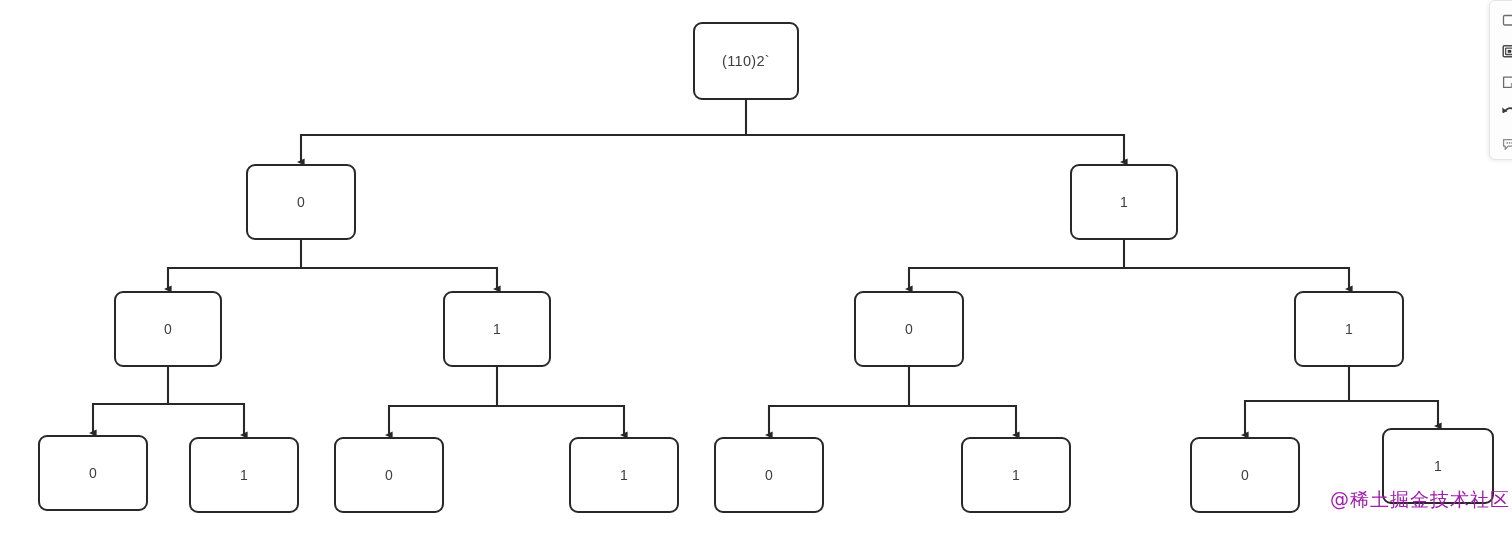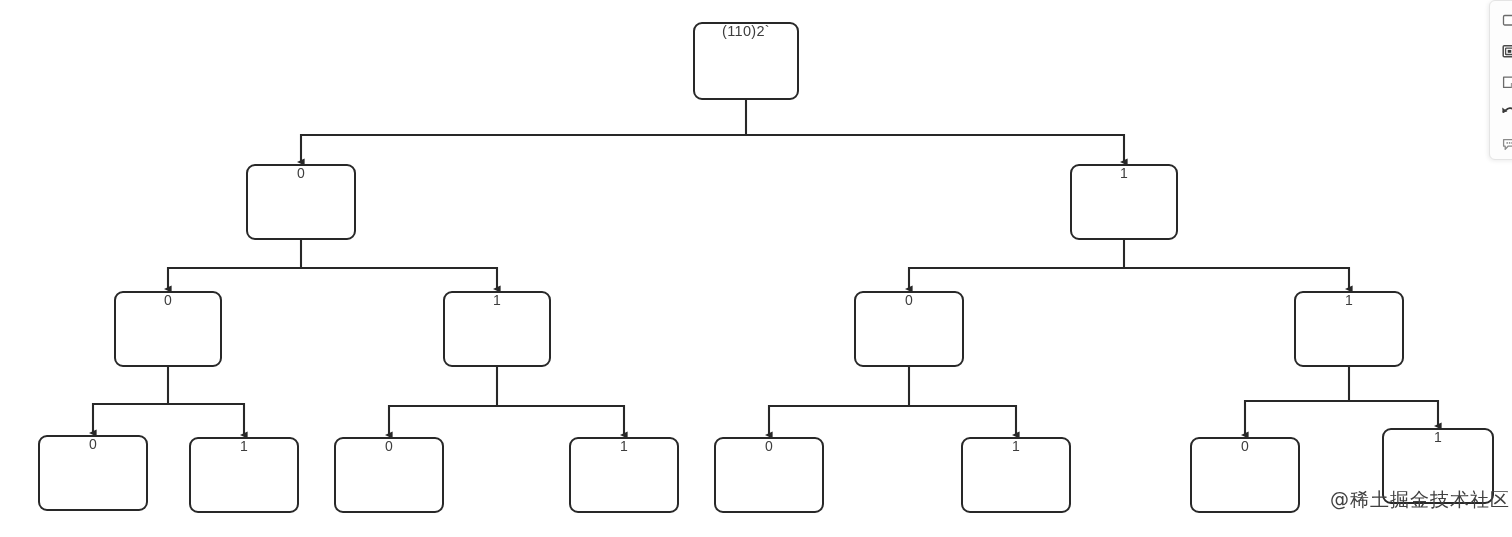--- a/index.html
+++ b/index.html
@@ -25,20 +25,21 @@
     height: 537px;
     pointer-events: none;
   }
   .node {
     position: absolute;
     box-sizing: border-box;
     background: #ffffff;
     border: 2px solid #282828;
     border-radius: 9px;
     display: flex;
+    align-items: center;
     justify-content: center;
     color: #3d3d3d;
     font-size: 14px;
     font-family: "Liberation Sans", sans-serif;
     letter-spacing: 0.3px;
   }
   .node-label {
     line-height: 1;
     white-space: nowrap;
   }
@@ -73,21 +74,21 @@
     border-radius: 4px;
   }
   .tool-btn svg { display: block; }
 
   
   #watermark {
     position: absolute;
     left: 1330px;
     top: 487px;
     font-size: 19px;
-    color: #404040;
+    color: #a21caf;
     font-family: "DejaVu Sans", sans-serif;
     white-space: nowrap;
     letter-spacing: 1px;
   }
 </style>
 </head>
 <body>
 
 <div id="canvas">
 

